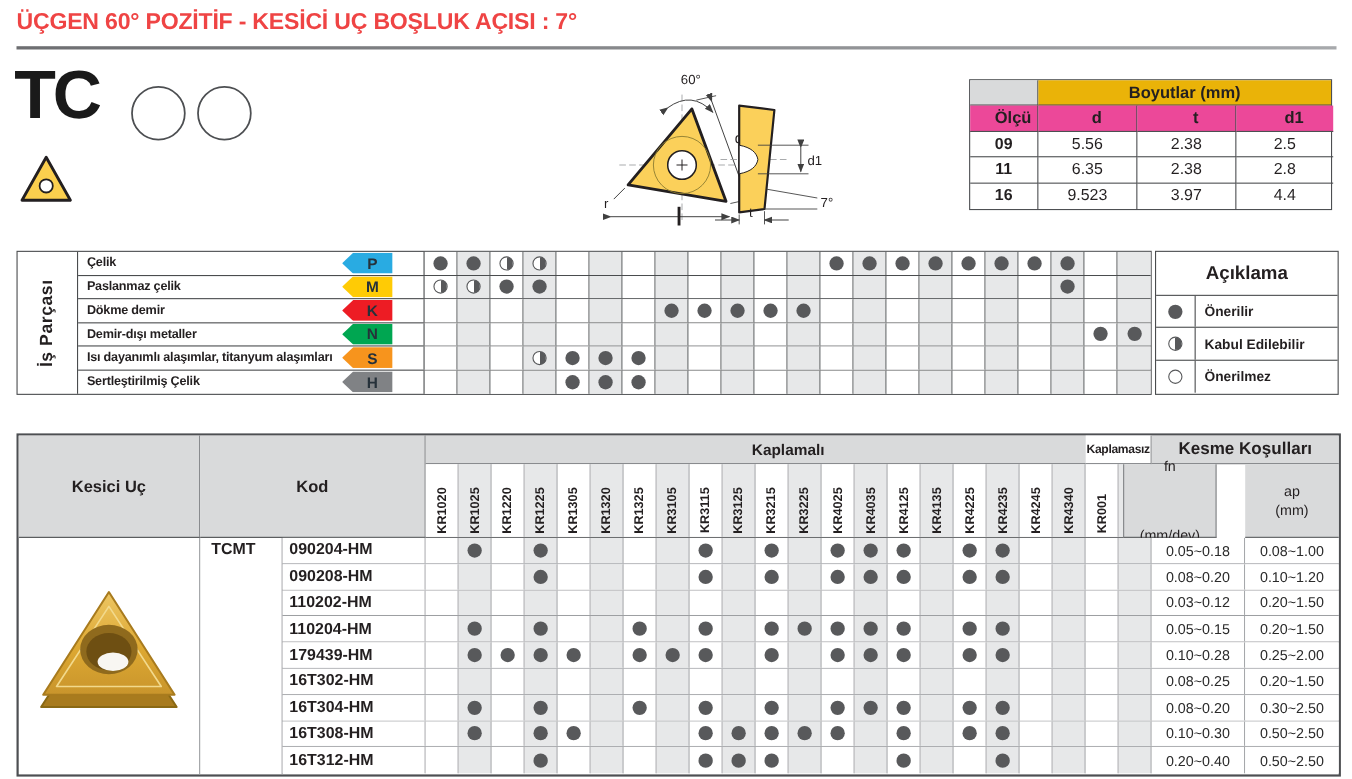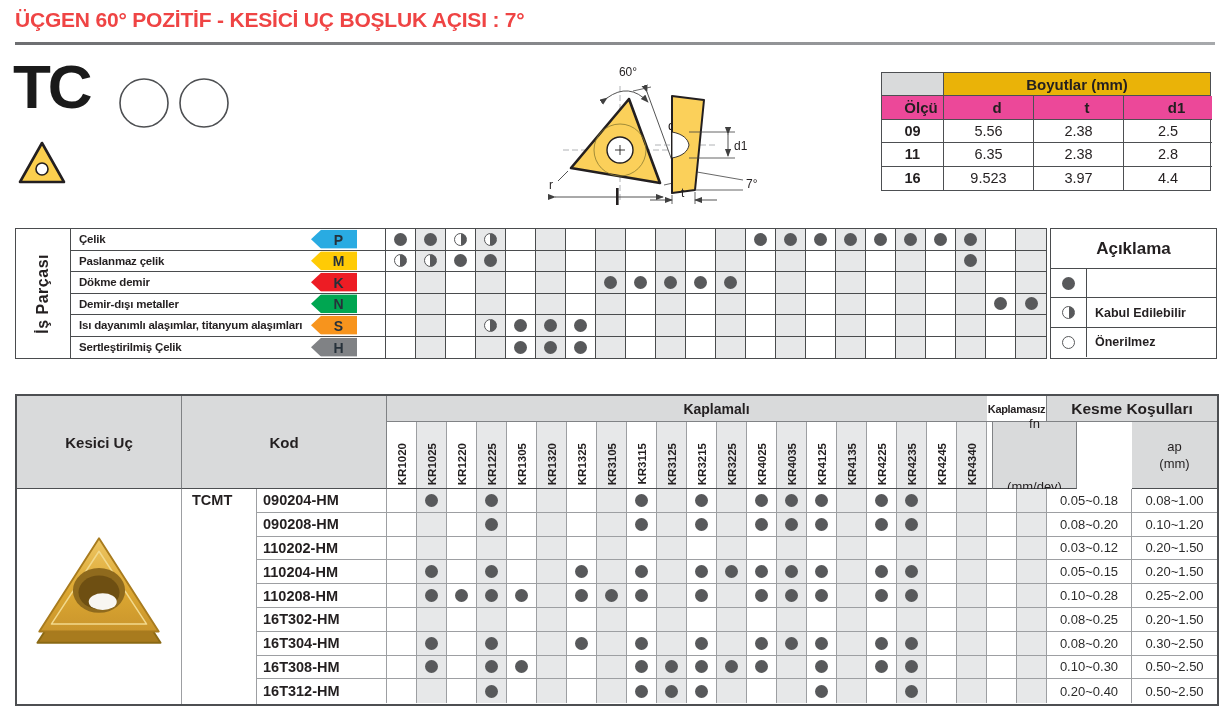--- a/index.html
+++ b/index.html
@@ -63,21 +63,21 @@
   .hdr{background:#d9dadb;font-weight:700;display:flex;align-items:center;justify-content:center;}
   .bt-kesici{position:absolute;left:0;top:0;width:165px;height:93px;border-right:1px solid #808285;border-bottom:1.5px solid #4d4f52;font-size:15px;}
   .bt-kod{position:absolute;left:165px;top:0;width:205px;height:93px;border-right:1px solid #808285;border-bottom:1.5px solid #4d4f52;font-size:15px;}
   .bt-kapla{position:absolute;left:370px;top:0;width:660px;height:26px;border-right:1px solid #808285;border-bottom:1px solid #808285;font-size:14px;}
   .bt-kaplasiz{position:absolute;left:970px;top:0;width:60px;height:26px;background:#fff;border-right:1px solid #808285;border-bottom:1px solid #808285;display:flex;align-items:center;justify-content:center;font-weight:700;font-size:11px;letter-spacing:-0.3px;}
   .bt-kesme{position:absolute;left:1030px;top:0;width:170px;height:26px;font-size:15.5px;border-bottom:1px solid #808285;}
   .bt-krs{position:absolute;left:370px;top:26px;width:660px;height:67px;display:flex;border-bottom:1.5px solid #4d4f52;}
   .krcell{width:30px;height:100%;display:flex;align-items:flex-end;justify-content:center;padding-bottom:3px;border-right:1px solid #9d9fa2;background:#fff;}
   .krcell .vert{font-size:11.5px;}
   .bt-fnh,.bt-aph{position:absolute;top:26px;width:85px;height:67px;background:#d9dadb;display:flex;flex-direction:column;align-items:center;justify-content:center;font-size:13px;font-weight:400;gap:2px;border-bottom:1.5px solid #4d4f52;}
-  .bt-fnh{left:975px;border-right:1px solid #808285;border-left:1px solid #808285;gap:48px;}
+  .bt-fnh{left:1004px;border-right:1px solid #808285;border-left:1px solid #808285;gap:48px;}
   .bt-aph{left:1115px;}
   .bt-photo{position:absolute;left:0;top:93px;width:165px;height:215px;border-right:1px solid #9d9fa2;display:flex;align-items:center;justify-content:center;}
   .bt-prefix{position:absolute;left:165px;top:93px;width:75px;height:215px;border-right:1px solid #9d9fa2;padding:3px 0 0 10px;font-weight:700;font-size:14.5px;}
   .bt-rows{position:absolute;left:240px;top:93px;width:960px;height:215px;}
   .irow{height:23.8px;display:flex;border-bottom:1px solid #9d9fa2;}
   .irow:last-child{border-bottom:none;}
   .icode{width:130px;display:flex;align-items:center;padding-left:6px;font-weight:700;font-size:14.5px;border-right:1px solid #9d9fa2;background:#fff;}
   .dotc{width:30px;display:flex;align-items:center;justify-content:center;border-right:1px solid #9d9fa2;background:#fff;}
   .ifn,.iap{width:85px;display:flex;align-items:center;justify-content:center;font-size:13px;font-weight:400;color:#2b2b2b;background:#fff;}
   .ifn{border-right:1px solid #9d9fa2;}
@@ -417,20 +417,21 @@
       </div>
   </div>
 
   <div class="legend">
     <div class="legend-title">Açıklama</div>
     <div>
         <div class="lrow">
           <div class="lsym">
             <div class="mark full"></div>
           </div>
+          <div class="ltext">Önerilir</div>
         </div>
         <div class="lrow">
           <div class="lsym">
             <div class="mark half"></div>
           </div>
           <div class="ltext">Kabul Edilebilir</div>
         </div>
         <div class="lrow">
           <div class="lsym">
             <div class="mark empty"></div>
@@ -700,21 +701,21 @@
             <div class="mark full"></div>
           </div>
           <div class="dotc"></div>
           <div class="dotc shade"></div>
           <div class="dotc"></div>
           <div class="dotc shade"></div>
           <div class="ifn">0.05~0.15</div>
           <div class="iap">0.20~1.50</div>
         </div>
         <div class="irow">
-          <div class="icode">110208-HM</div>
+          <div class="icode">179439-HM</div>
           <div class="dotc"></div>
           <div class="dotc shade">
             <div class="mark full"></div>
           </div>
           <div class="dotc">
             <div class="mark full"></div>
           </div>
           <div class="dotc shade">
             <div class="mark full"></div>
           </div>

